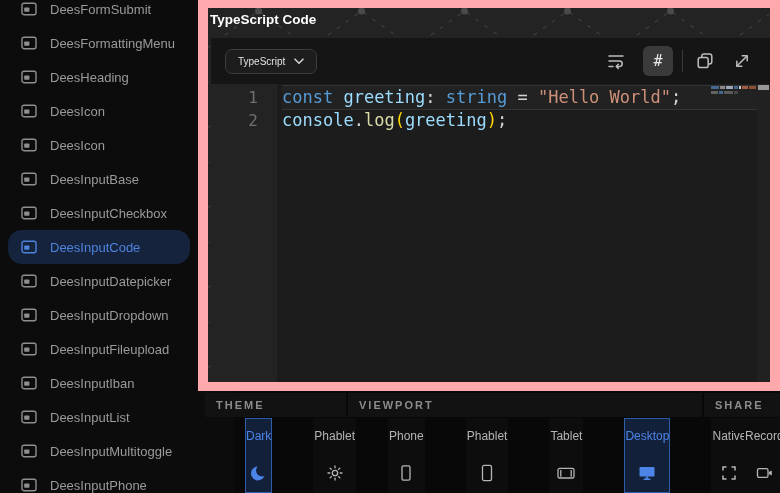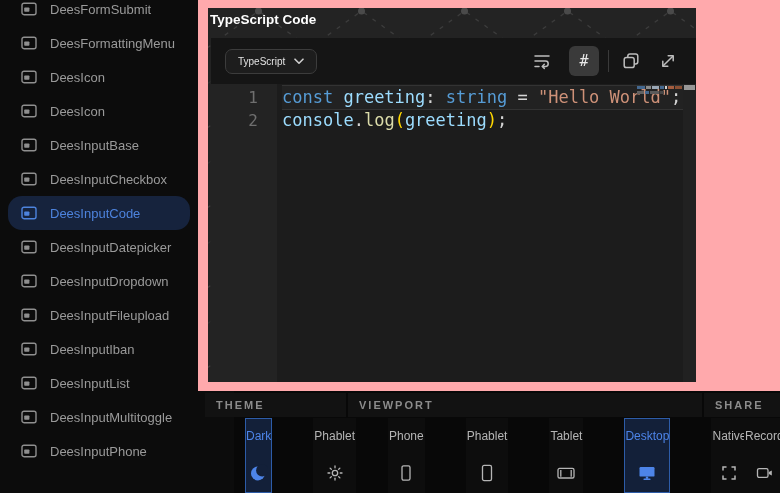--- a/index.html
+++ b/index.html
@@ -20,21 +20,21 @@
     color:#9a9a9a; font-size:13px; cursor:pointer; white-space:nowrap;
   }
   .sb-item .cmp-icon { flex:0 0 auto; display:flex; }
   .sb-item.selected { background:#16233d; color:#4d83dd;border-radius:14px; }
 
   
   #demo-frame {
     position:absolute; left:198px; top:0; width:582px; height:391px;
     background:#ffa9ac; padding:8px 10px 9px 10px;
   }
-  #demo-inner { position:relative; width:488px; height:374px; background:#232323; overflow:hidden; }
+  #demo-inner { position:relative; width:562px; height:374px; background:#232323; overflow:hidden; }
   #demo-pattern { position:absolute; inset:0; }
   .demo-title { position:absolute; top:4px; left:2px; font-size:13.5px; font-weight:700; color:#ffffff; }
 
   
   #editor {
     position:absolute; left:3px; right:0; top:30px; bottom:0;
     background:#1c1c1c; display:flex; flex-direction:column;
   }
   .editor-header {
     height:46px; flex:0 0 46px; background:#151515;
@@ -114,20 +114,29 @@
       <span>DeesFormSubmit</span>
     </div>
     <div class="sb-item">
       <span class="cmp-icon">
           <svg width="16" height="14" viewBox="0 0 16 14">
             <rect x="1" y="1.2" width="14" height="11.5" rx="2" fill="none" stroke="#8f8f8f" stroke-width="1.4"></rect>
             <rect x="3.2" y="5.4" width="5.2" height="4.4" rx="0.8" fill="#8f8f8f"></rect>
           </svg>
         </span>
       <span>DeesFormattingMenu</span>
+    </div>
+    <div class="sb-item">
+      <span class="cmp-icon">
+          <svg width="16" height="14" viewBox="0 0 16 14">
+            <rect x="1" y="1.2" width="14" height="11.5" rx="2" fill="none" stroke="#8f8f8f" stroke-width="1.4"></rect>
+            <rect x="3.2" y="5.4" width="5.2" height="4.4" rx="0.8" fill="#8f8f8f"></rect>
+          </svg>
+        </span>
+      <span>DeesHeading</span>
     </div>
     <div class="sb-item">
       <span class="cmp-icon">
           <svg width="16" height="14" viewBox="0 0 16 14">
             <rect x="1" y="1.2" width="14" height="11.5" rx="2" fill="none" stroke="#8f8f8f" stroke-width="1.4"></rect>
             <rect x="3.2" y="5.4" width="5.2" height="4.4" rx="0.8" fill="#8f8f8f"></rect>
           </svg>
         </span>
       <span>DeesIcon</span>
     </div>

